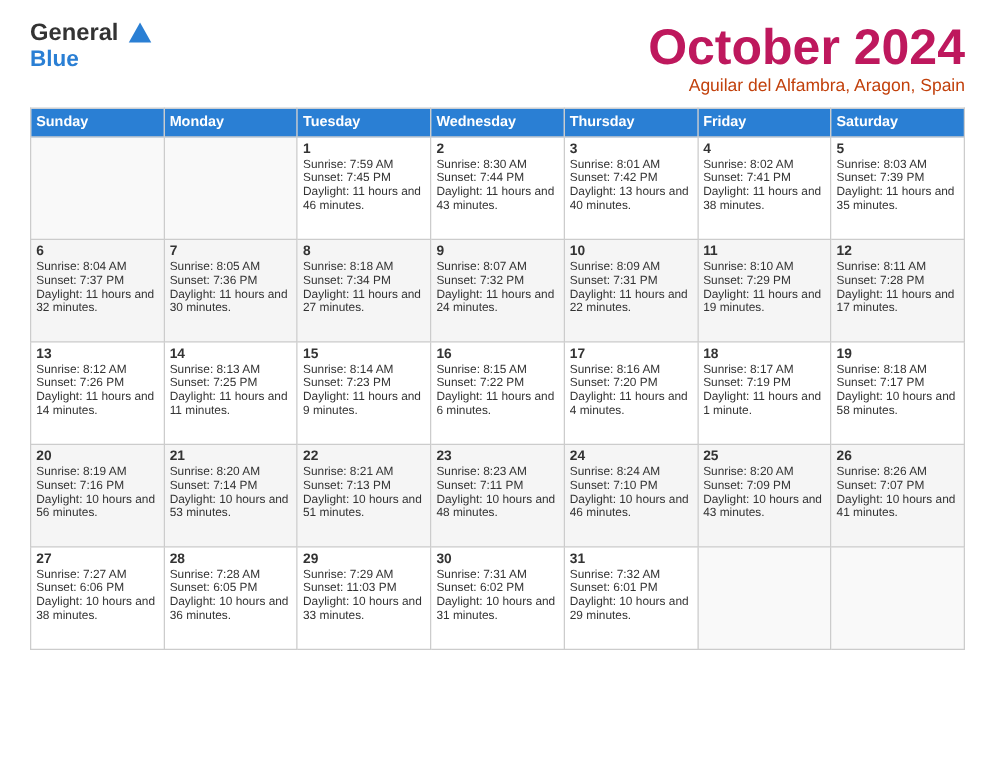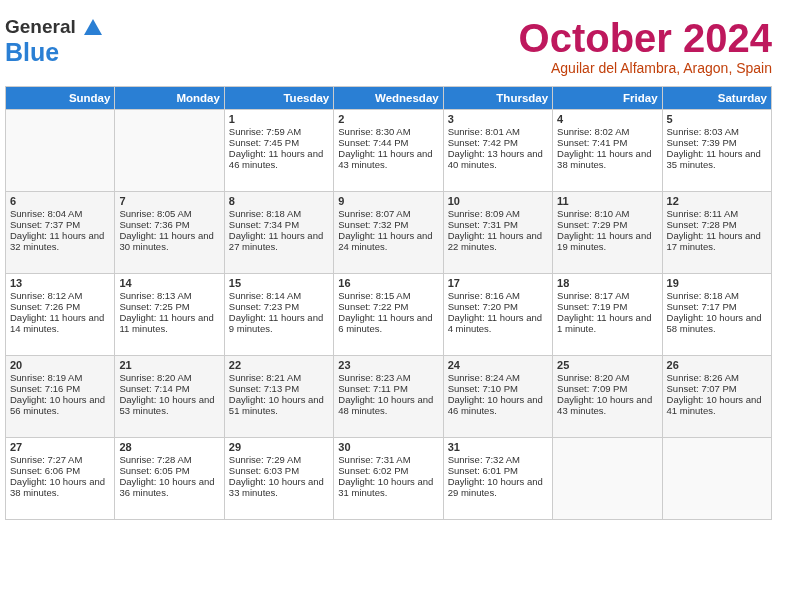--- a/index.html
+++ b/index.html
@@ -5,21 +5,21 @@
     * { margin: 0; padding: 0; box-sizing: border-box; }
     body {
       width: 792px;
       height: 612px;
       font-family: Arial, sans-serif;
       background: #fff;
       overflow: hidden;
     }
     .page {
       width: 792px;
-      padding: 16px 20px 12px 5px;
+      padding: 16px 20px 12px 24px;
     }
     .header {
       display: flex;
       justify-content: space-between;
       align-items: flex-start;
       margin-bottom: 10px;
     }
     .logo {
       display: flex;
       align-items: center;
@@ -41,21 +41,21 @@
       width: 100%;
       border-collapse: collapse;
       table-layout: fixed;
     }
     th {
       background-color: #2a7fd4;
       color: white;
       font-size: 11.5px;
       font-weight: bold;
       padding: 5px 4px;
-      text-align: right;
+      text-align: left;
       border: 1px solid #ccc;
     }
     td {
       border: 1px solid #ccc;
       vertical-align: top;
       padding: 3px 4px;
       font-size: 9.5px;
       color: #333;
       height: 82px;
       background: #fff;
@@ -81,21 +81,21 @@
     <div class="logo">
       <div>
         <div style="display:flex;align-items:center;">
           <div style="font-size:19px;font-weight:bold;color:#333;line-height:1.15;">
             <span style="color:#333;">General</span>
             <svg width="22" height="22" viewBox="0 0 22 22" style="vertical-align:middle;margin-left:1px;">
               <polygon points="11,2 20,18 2,18" fill="#2a7fd4"></polygon>
             </svg>
           </div>
         </div>
-        <div style="font-size:25px;font-weight:bold;color:#2a7fd4;line-height:1.1;">Blue</div>
+        <div style="font-size:18px;font-weight:bold;color:#2a7fd4;line-height:1.1;">Blue</div>
       </div>
     </div>
     <div class="title-block">
       <div class="month-title">October 2024</div>
       <div class="location">Aguilar del Alfambra, Aragon, Spain</div>
     </div>
   </div>
 
   <table>
     <thead>
@@ -142,21 +142,21 @@
           <td><span class="day-num">21</span><span>Sunrise: 8:20 AM</span><br><span>Sunset: 7:14 PM</span><br><span>Daylight: 10 hours and 53 minutes.</span></td>
           <td><span class="day-num">22</span><span>Sunrise: 8:21 AM</span><br><span>Sunset: 7:13 PM</span><br><span>Daylight: 10 hours and 51 minutes.</span></td>
           <td><span class="day-num">23</span><span>Sunrise: 8:23 AM</span><br><span>Sunset: 7:11 PM</span><br><span>Daylight: 10 hours and 48 minutes.</span></td>
           <td><span class="day-num">24</span><span>Sunrise: 8:24 AM</span><br><span>Sunset: 7:10 PM</span><br><span>Daylight: 10 hours and 46 minutes.</span></td>
           <td><span class="day-num">25</span><span>Sunrise: 8:20 AM</span><br><span>Sunset: 7:09 PM</span><br><span>Daylight: 10 hours and 43 minutes.</span></td>
           <td><span class="day-num">26</span><span>Sunrise: 8:26 AM</span><br><span>Sunset: 7:07 PM</span><br><span>Daylight: 10 hours and 41 minutes.</span></td>
         </tr>
         <tr>
           <td><span class="day-num">27</span><span>Sunrise: 7:27 AM</span><br><span>Sunset: 6:06 PM</span><br><span>Daylight: 10 hours and 38 minutes.</span></td>
           <td><span class="day-num">28</span><span>Sunrise: 7:28 AM</span><br><span>Sunset: 6:05 PM</span><br><span>Daylight: 10 hours and 36 minutes.</span></td>
-          <td><span class="day-num">29</span><span>Sunrise: 7:29 AM</span><br><span>Sunset: 6:03 PM</span><br><span>Daylight: 10 hours and 33 minutes.</span></td>
+          <td><span class="day-num">29</span><span>Sunrise: 7:29 AM</span><br><span>Sunset: 11:03 PM</span><br><span>Daylight: 10 hours and 33 minutes.</span></td>
           <td><span class="day-num">30</span><span>Sunrise: 7:31 AM</span><br><span>Sunset: 6:02 PM</span><br><span>Daylight: 10 hours and 31 minutes.</span></td>
           <td><span class="day-num">31</span><span>Sunrise: 7:32 AM</span><br><span>Sunset: 6:01 PM</span><br><span>Daylight: 10 hours and 29 minutes.</span></td>
           <td class="empty-cell"></td>
           <td class="empty-cell"></td>
         </tr>
       </tbody>
   </table>
 </div>
 
 </body></html>

